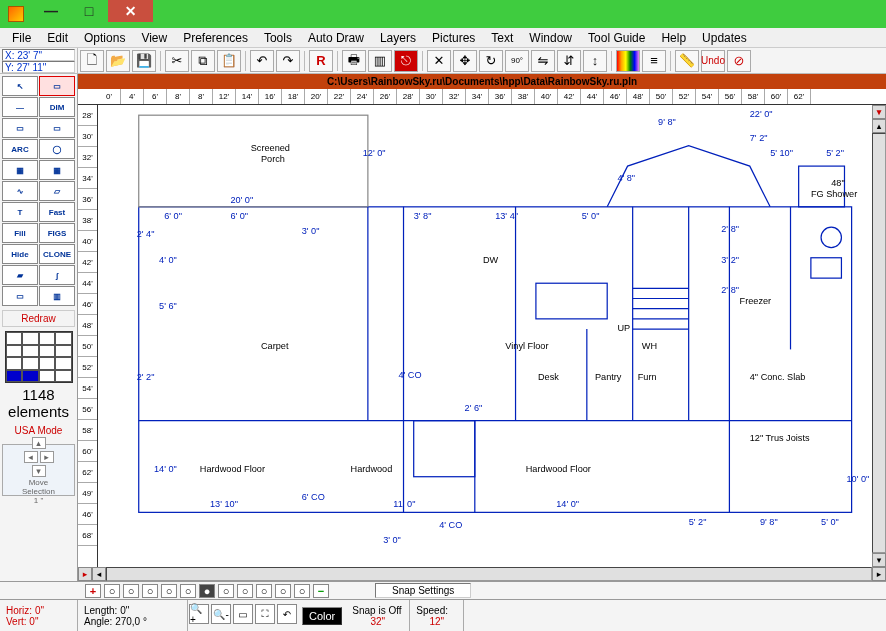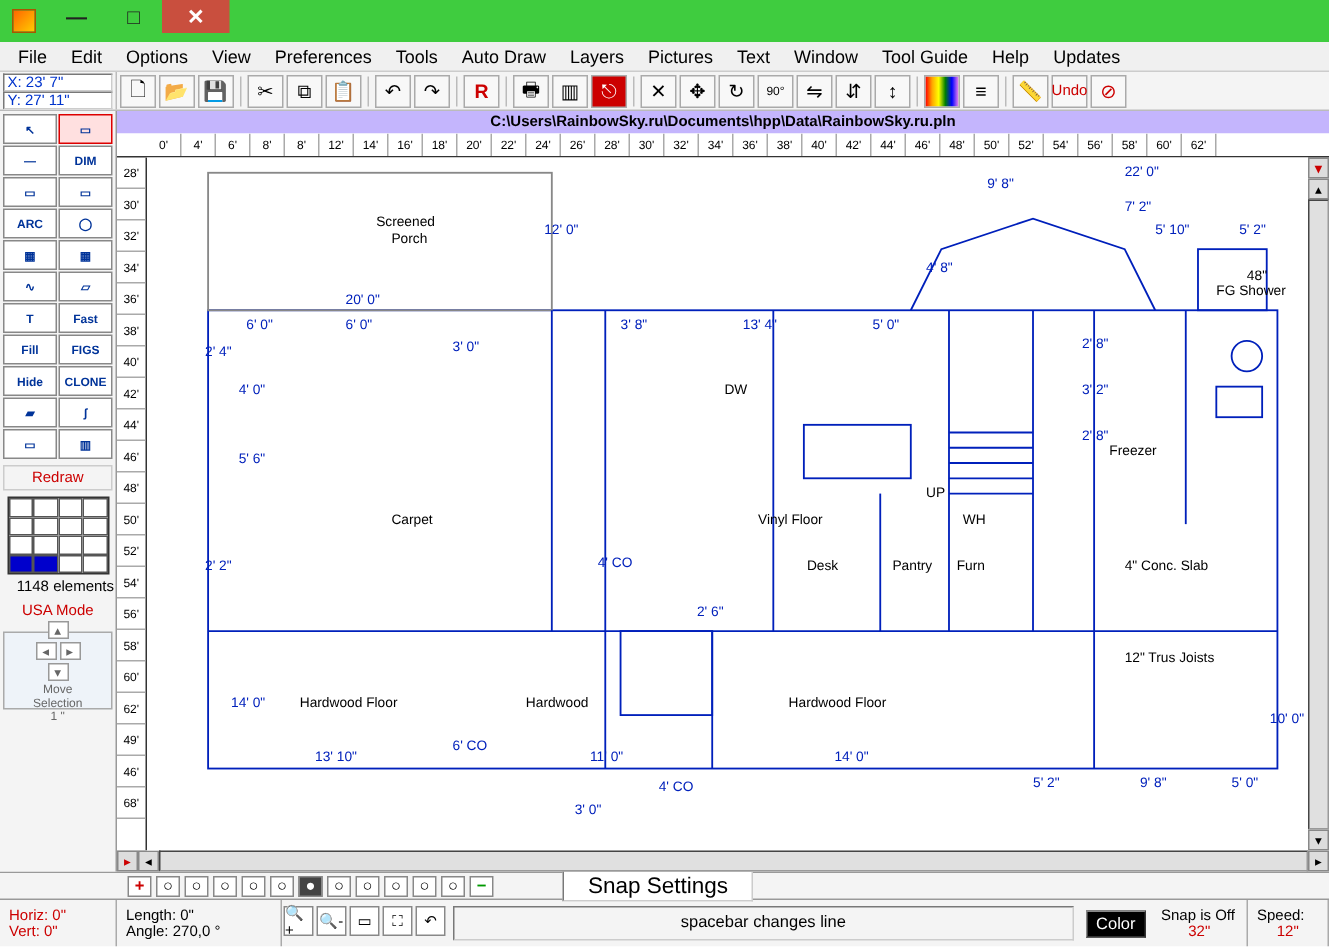--- a/index.html
+++ b/index.html
@@ -21,27 +21,27 @@
 .sep { width: 1px; height: 20px; background: #bbb; margin: 0 2px; }
 .mainrow { display: flex; height: 507px; }
 .leftcol { width: 78px; background: #f4f4f4; border-right: 1px solid #999; display: flex; flex-direction: column; }
 .ltoolgrid { display: grid; grid-template-columns: 1fr 1fr; gap: 1px; padding: 2px; }
 .lbtn { height: 20px; border: 1px solid #888; background: #fff; display: flex; align-items: center; justify-content: center; font-size: 8px; cursor: pointer; color: #003399; font-weight: bold; overflow: hidden; }
 .lbtn.sel { background: #ffe0e0; border: 1px solid #d00; }
 .redraw { text-align: center; font-size: 10px; color: #c00; padding: 2px; border: 1px solid #ccc; margin: 2px; cursor: pointer; }
 .colorgrid { width: 68px; height: 52px; margin: 2px auto; display: grid; grid-template-columns: repeat(4,1fr); grid-template-rows: repeat(4,1fr); border: 1px solid #333; }
 .colorgrid div { border: 1px solid #555; background: #fff; }
 .colorgrid div.b { background: #0000cc; }
-.elcount { font-size: 10px; text-align: right; padding: 1px; }
+.elcount { font-size: 15px; text-align: center; padding: 1px; }
 .mode { font-size: 10px; color: #c00; text-align: center; margin: 4px; cursor: pointer; }
 .movebox { margin: 4px 2px; border: 1px solid #aaa; background: #eef3f9; height: 52px; display: flex; align-items: center; justify-content: center; flex-direction: column; font-size: 9px; color: #666; }
 .movebox .ar { display:flex; }
 .movebox .ab { width:14px; height:12px; border:1px solid #999; margin:1px; background:#fff; cursor:pointer; display:flex; align-items:center; justify-content:center; font-size:9px; }
 .canvaswrap { flex: 1; display: flex; flex-direction: column; position: relative; }
-.pathbar { height: 15px; background: #c4b5fd; color: #000; font-size: 10px; text-align: center; line-height: 15px; font-weight: bold; }
+.pathbar { height: 15px; background: #c2410c; color: #000; font-size: 10px; text-align: center; line-height: 15px; font-weight: bold; }
 .hruler { height: 16px; background: #fff; border-bottom: 1px solid #333; display: flex; font-size: 8px; overflow: hidden; padding-left: 20px; position: relative; }
 .hruler .tick { width: 23px; text-align: center; border-right: 1px solid #aaa; line-height: 16px; flex-shrink: 0; }
 .drawrow { flex: 1; display: flex; }
 .vruler { width: 20px; background: #fff; border-right: 1px solid #333; display: flex; flex-direction: column; font-size: 8px; overflow: hidden; }
 .vruler .tick { height: 21px; text-align: center; border-bottom: 1px solid #aaa; line-height: 21px; flex-shrink: 0; }
 .canvas { flex: 1; background: #fff; position: relative; overflow: hidden; }
 .plan { position: absolute; inset: 0; }
 .plan line, .plan rect, .plan path, .plan circle { stroke: #0020bb; fill: none; stroke-width: 1.2; }
 .plan .gray { stroke: #888; }
 .plan text { font-size: 9px; fill: #000; font-family: Arial; }
@@ -50,21 +50,21 @@
 .scroll-h .sb { flex:1; border: 1px inset #999; position: relative; }
 .scroll-h .arrow { width: 14px; border: 1px solid #888; background: #ddd; cursor: pointer; display:flex; align-items:center; justify-content:center; font-size:9px; }
 .rightscroll { width: 14px; background: #e0e0e0; display: flex; flex-direction: column; }
 .rightscroll .arrow { height: 14px; border: 1px solid #888; background: #ddd; cursor: pointer; display:flex; align-items:center; justify-content:center; font-size:9px; }
 .rightscroll .arrow.red { color:#c00; font-weight:bold; }
 .rightscroll .sb { flex:1; border: 1px inset #999; }
 .snapbar { height: 18px; background: #f4f4f4; border-top: 1px solid #999; display: flex; align-items: center; padding: 0 4px; gap: 3px; }
 .snapbar .sbtn { width: 16px; height: 14px; border: 1px solid #888; background: #fff; cursor: pointer; display:flex; align-items:center; justify-content:center; }
 .snapbar .sbtn.plus { color: #c00; font-weight: bold; font-size: 11px; }
 .snapbar .sbtn.minus { color: #090; font-weight: bold; font-size: 11px; }
-.snapbar .slabel { border: 1px inset #ccc; padding: 1px 16px; background: #fff; font-size: 15px; }
+.snapbar .slabel { border: 1px inset #ccc; padding: 1px 16px; background: #fff; font-size: 10px; }
 .statusbar { height: 32px; background: #f4f4f4; border-top: 1px solid #999; display: flex; }
 .statusbar .cell { border-right: 1px solid #aaa; padding: 2px 6px; font-size: 10px; display: flex; flex-direction: column; justify-content: center; }
 .statusbar .cell.red { color: #c00; }
 .statusbar .colorbtn { background: #000; color: #fff; padding: 2px 6px; border: 1px outset #888; cursor: pointer; align-self: center; margin: 0 4px; }
 .statusbar .hint { flex: 1; text-align: center; border: 1px inset #ccc; margin: 4px; line-height: 20px; }
 .statusbar .zbtn { width: 20px; height: 20px; border: 1px solid #888; background: #fff; margin: 4px 1px; cursor: pointer; display:flex; align-items:center; justify-content:center; font-size:10px; }
 </style>
 </head>
 <body>
 
@@ -385,21 +385,20 @@
   </div>
   <div class="cell" style="width:110px">
     <span>Length:  0"</span>
       <span>Angle: 270,0 °</span>
   </div>
   <div class="zbtn">🔍+</div>
   <div class="zbtn">🔍-</div>
   <div class="zbtn">▭</div>
   <div class="zbtn">⛶</div>
   <div class="zbtn">↶</div>
-  <div class="hint">spacebar changes line</div>
   <div class="colorbtn">Color</div>
   <div class="cell" style="width:64px">
     <span>Snap is Off</span>
       <span style="color:#c00;text-align:center">32"</span>
   </div>
   <div class="cell" style="width:54px">
     <span>Speed:</span>
       <span style="color:#c00;text-align:center">12"</span>
   </div>
 </div>

